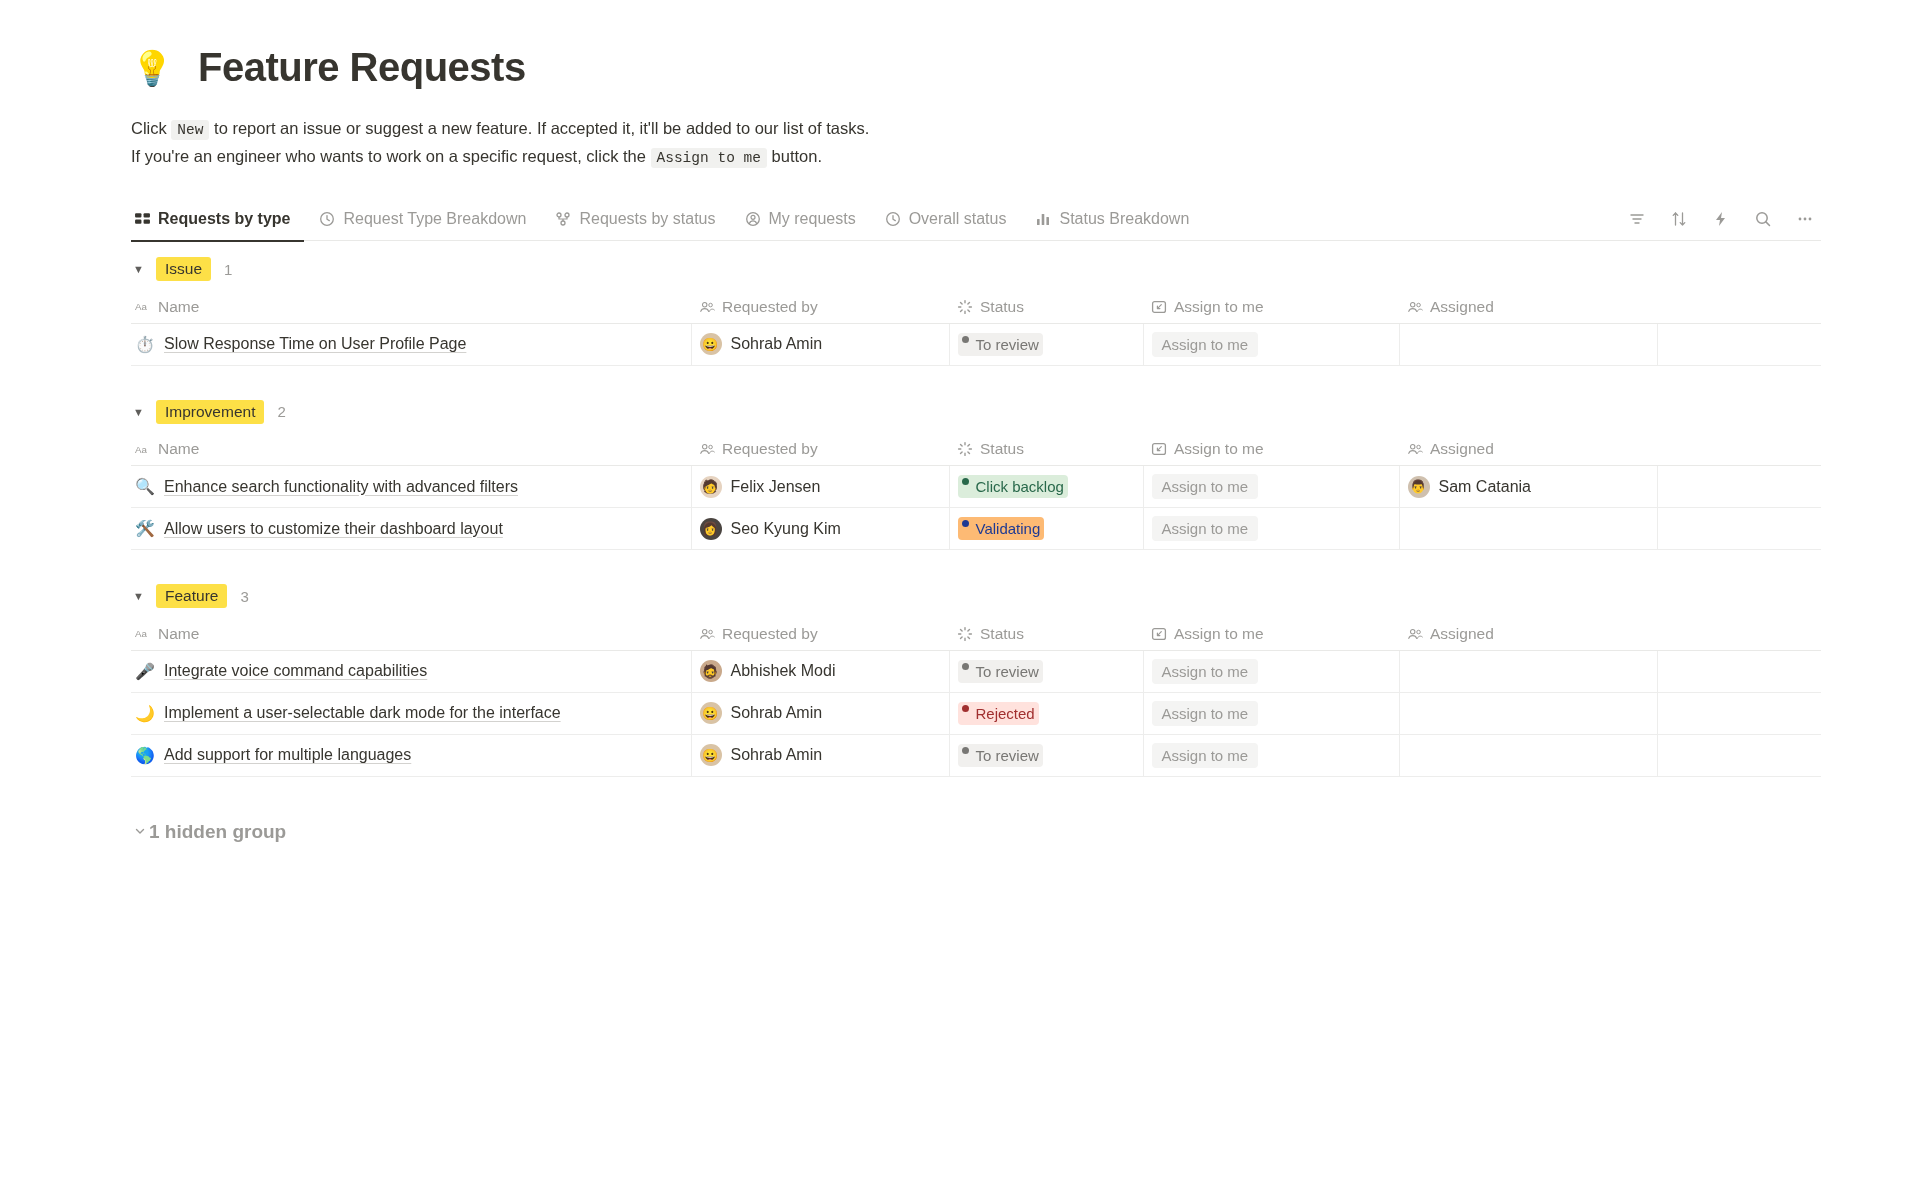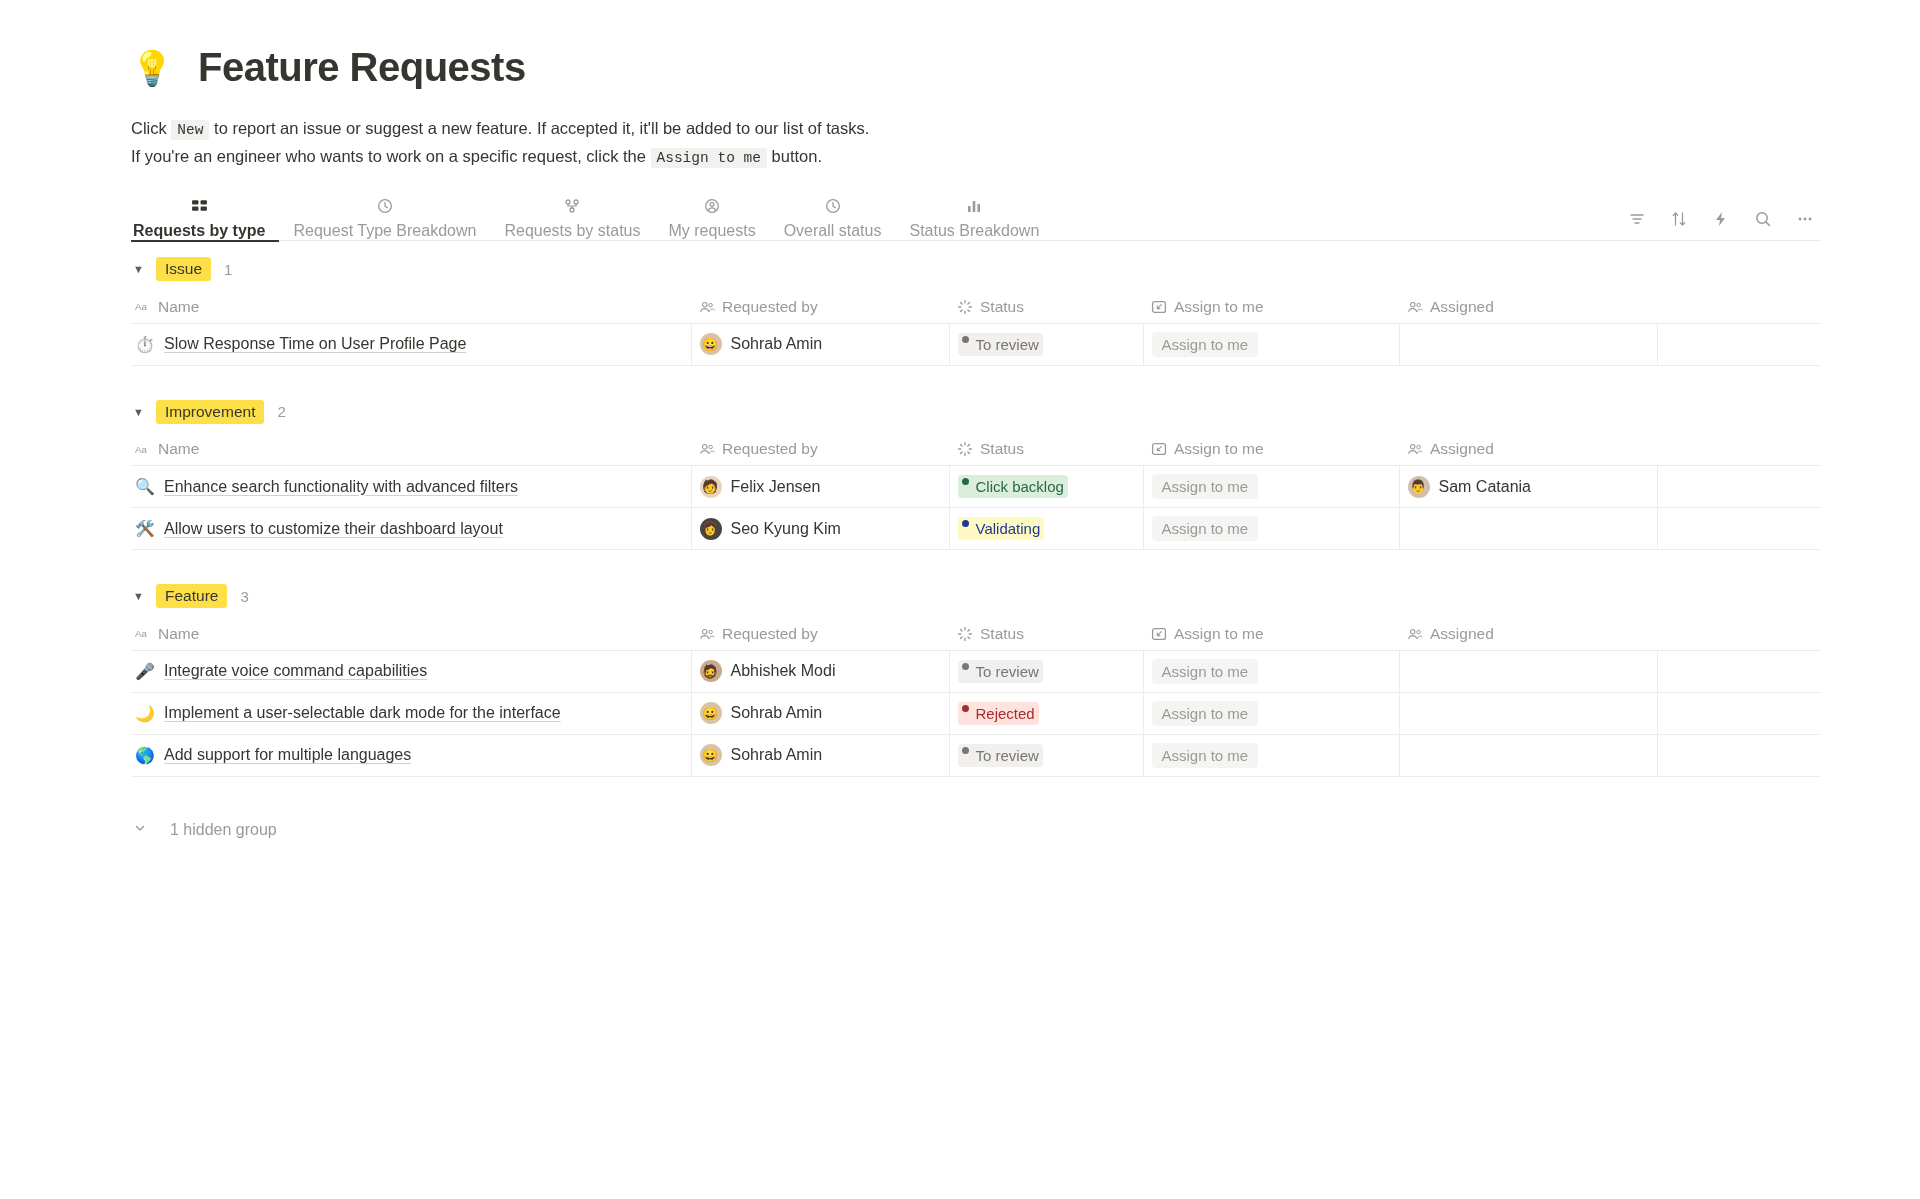--- a/index.html
+++ b/index.html
@@ -77,21 +77,20 @@
   .tab {
     display: flex;
     align-items: center;
     gap: 7px;
     padding: 0 14px;
     font-size: 16px;
     color: #9b9a97;
     cursor: pointer;
     height: 44px;
     position: relative;
-    flex-direction: column;
   }
   .tab:first-child { padding-left: 2px; }
   .tab.active {
     color: #37352f;
     font-weight: bold;
   }
   .tab.active::after {
     content: "";
     position: absolute;
     left: 0; right: 0; bottom: -1px;
@@ -231,26 +230,27 @@
     padding: 4px 10px;
     cursor: pointer;
     border: none;
     font-family: inherit;
   }
 
   
   .hidden-group {
     display: flex;
     align-items: center;
-    gap: 23px;
+    gap: 2px;
     color: #9b9a97;
-    font-size: 16px;
+    font-size: 19px;
     margin-top: 44px;
     padding-left: 2px;
     cursor: pointer;
+    font-weight: bold;
   }
 </style>
 </head>
 <body>
 
 <div class="page">
   <div class="content">
 
     <div class="title-row">
       <div class="title-icon">💡</div>
@@ -586,21 +586,21 @@
                   </div>
                 </td>
                 <td class="col-req">
                   <div class="cell">
                     <span class="avatar" style="background:#4a4440">👩</span>
                     <span class="person-name">Seo Kyung Kim</span>
                   </div>
                 </td>
                 <td class="col-status">
                   <div class="cell">
-                    <span class="status-pill" style="background:#fef9c3;color:#1f3a93">
+                    <span class="status-pill" style="background:#fdba74;color:#1f3a93">
                       <span class="dot" style="background:#1f3a93"></span>
                       <span>Validating</span>
                     </span>
                   </div>
                 </td>
                 <td class="col-assign">
                   <div class="cell">
                     <button class="assign-btn">Assign to me</button>
                   </div>
                 </td>

